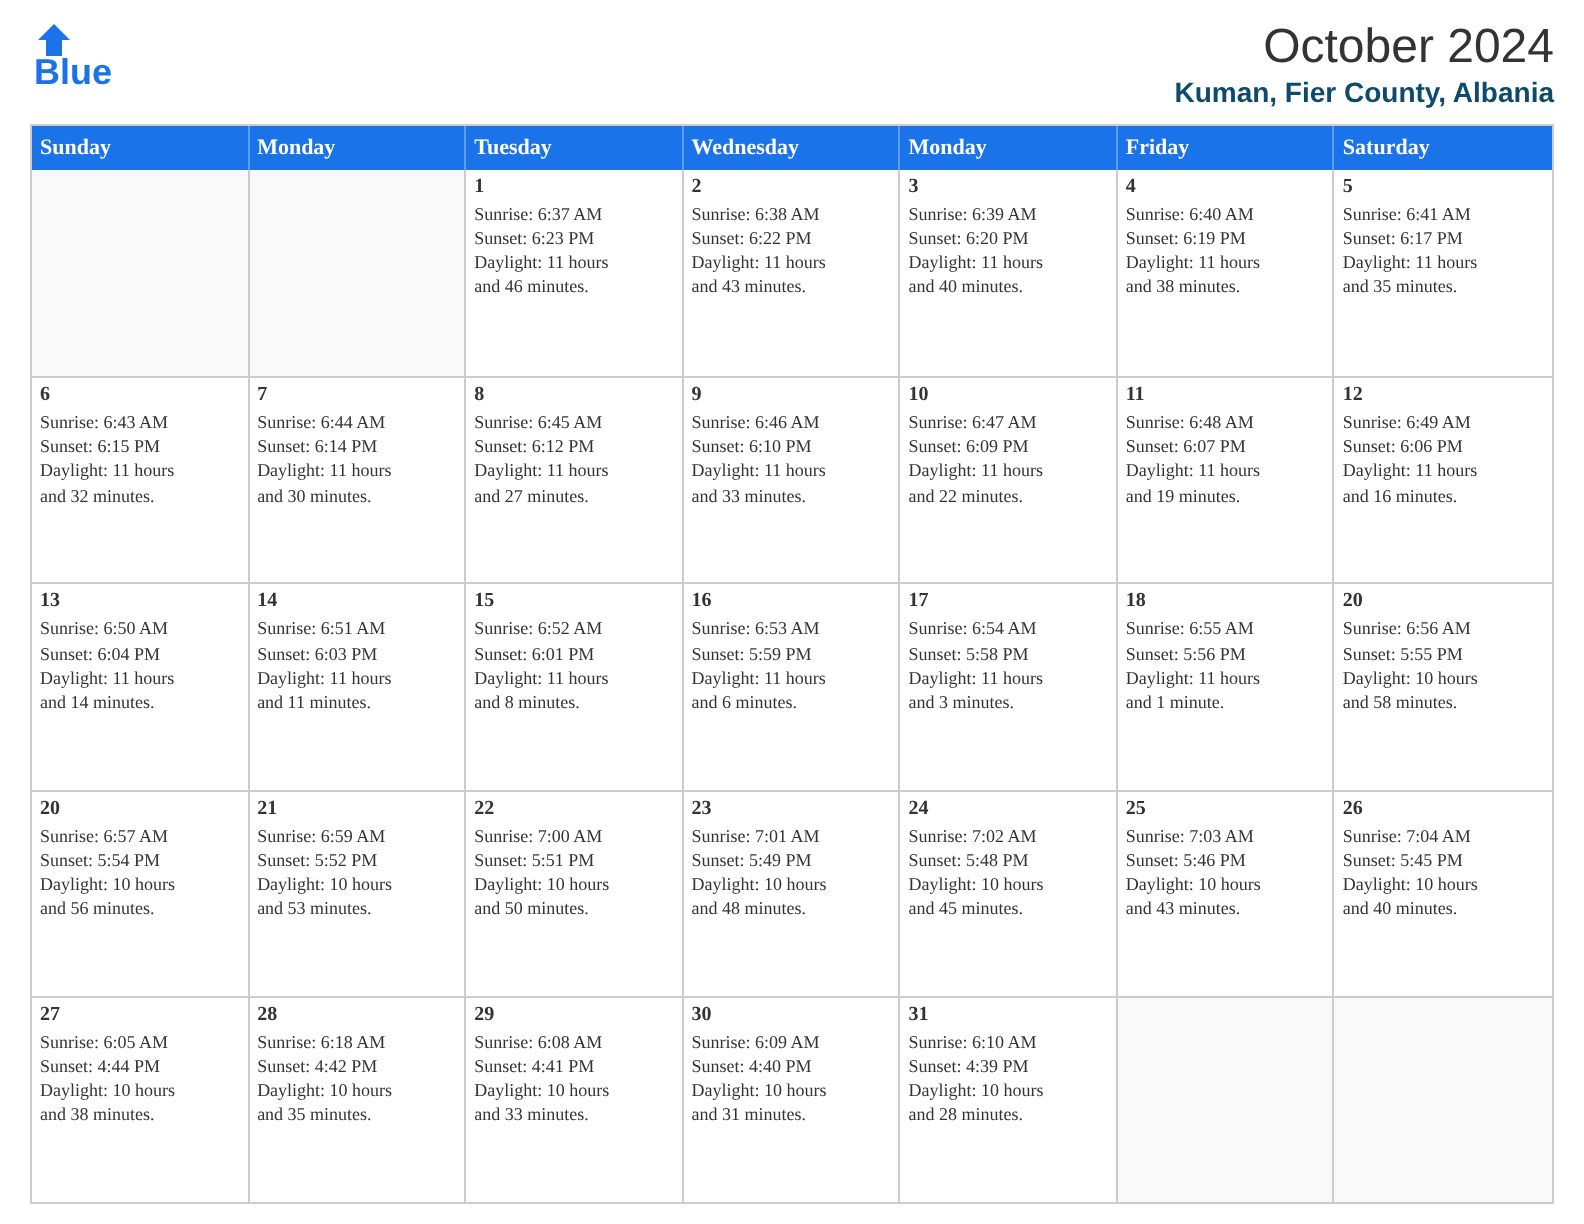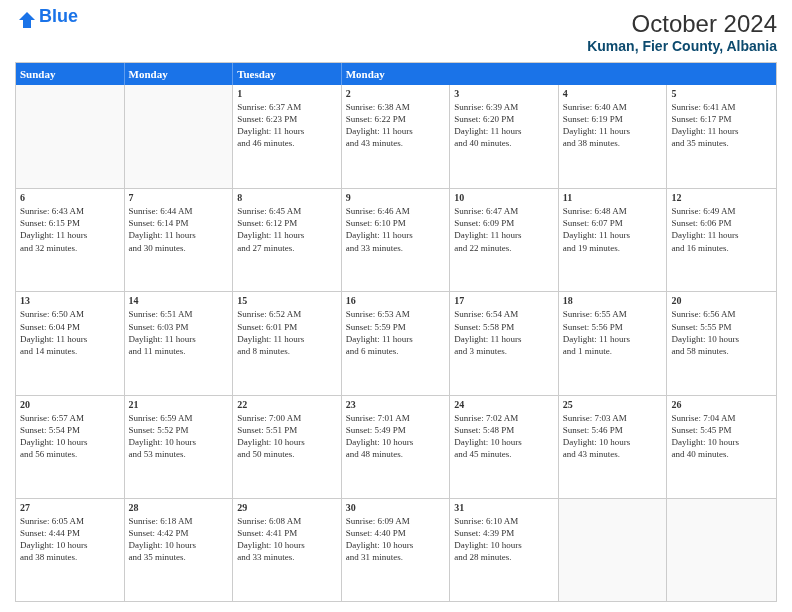--- a/index.html
+++ b/index.html
@@ -18,21 +18,21 @@
       flex-direction: column;
     }
     .header {
       display: flex;
       justify-content: space-between;
       align-items: flex-start;
       margin-bottom: 8px;
     }
     .logo {
       display: flex;
-      flex-direction: row;
+      flex-direction: column;
       align-items: flex-start;
     }
     .logo-text {
       display: flex;
       align-items: center;
     }
     .logo-general {
       font-size: 18px;
       font-weight: bold;
       color: #333;
@@ -133,21 +133,24 @@
       <div class="month-title">October 2024</div>
       <div class="location">Kuman, Fier County, Albania</div>
     </div>
   </div>
 
   <div class="calendar">
     <div class="cal-header">
     <div class="cal-header-cell">Sunday</div>
         <div class="cal-header-cell">Monday</div>
         <div class="cal-header-cell">Tuesday</div>
+        <div class="cal-header-cell">Wednesday</div>
         <div class="cal-header-cell">Monday</div>
+        <div class="cal-header-cell">Friday</div>
+        <div class="cal-header-cell">Saturday</div>
       </div>
     <div class="cal-body">
     <div class="cal-row">
           <div class="cal-cell empty"></div>
           <div class="cal-cell empty"></div>
           <div class="cal-cell">
             <span class="day-num">1</span>
             <span class="cell-line">Sunrise: 6:37 AM</span>
             <span class="cell-line">Sunset: 6:23 PM</span>
             <span class="cell-line">Daylight: 11 hours</span>

